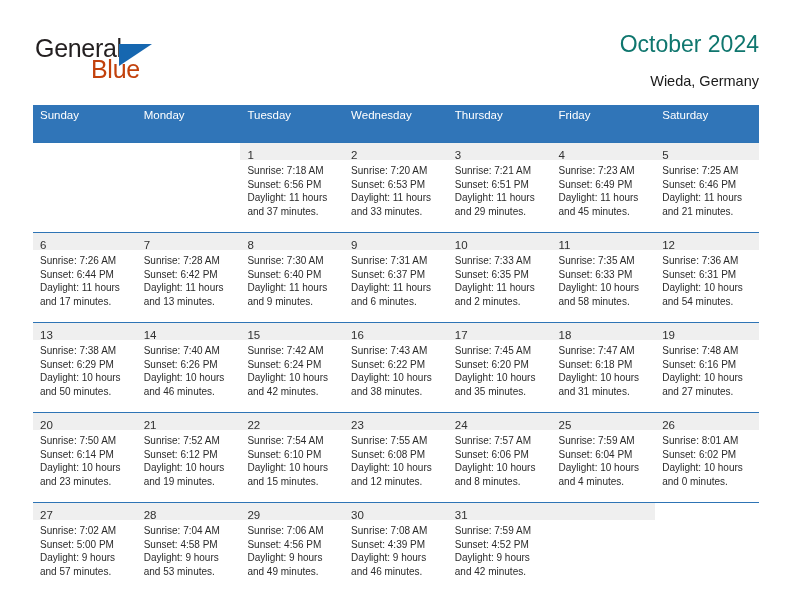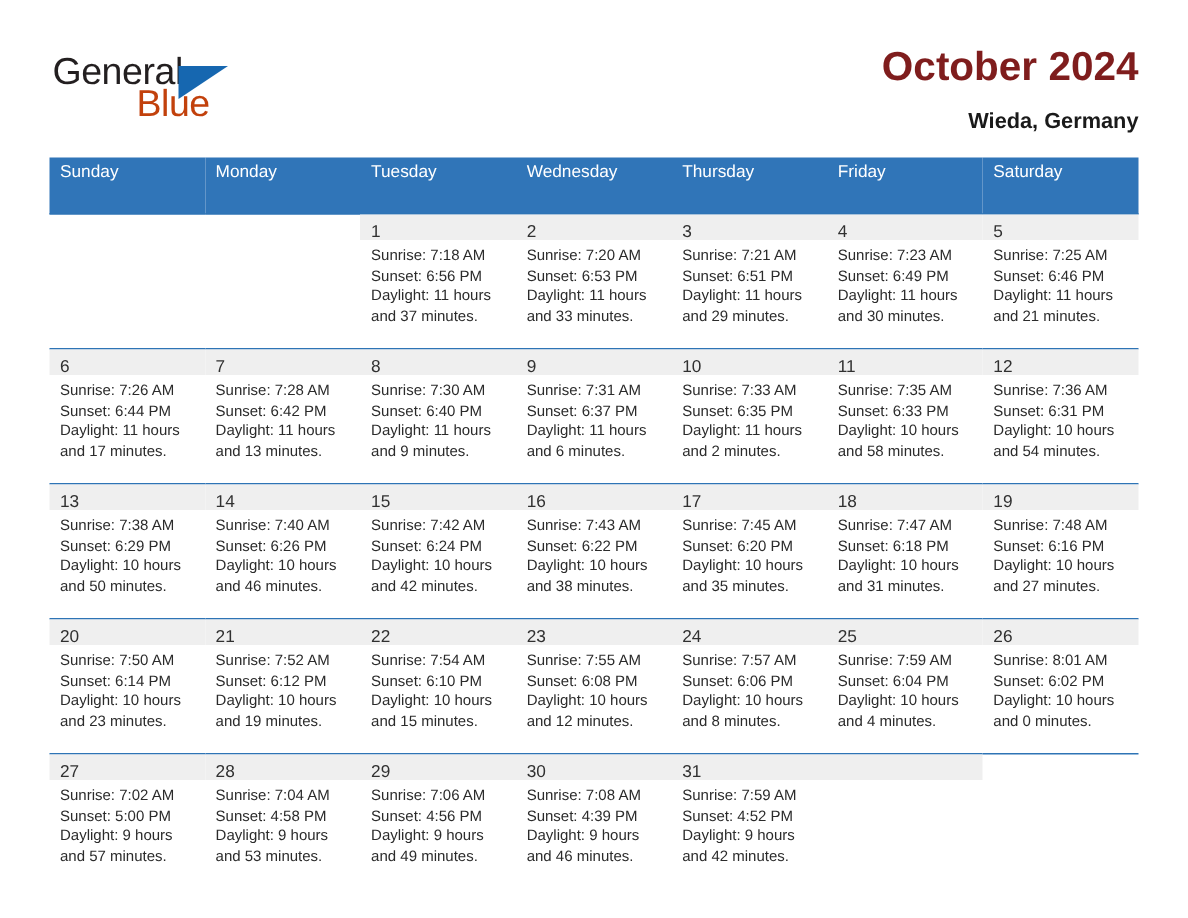--- a/index.html
+++ b/index.html
@@ -63,34 +63,33 @@
     border-bottom: 22px solid transparent;
   }
 
   .title-block {
     position: absolute;
     right: 0;
     top: 0;
     text-align: right;
   }
   .cal-title {
-    font-size: 27px;
-    color: #7f1d1d;
+    font-size: 23px;
+    color: #0f766e;
     line-height: 33px;
     white-space: nowrap;
-    font-weight: bold;
+    font-weight: normal;
     margin: 0;
   }
   .cal-subtitle {
     font-size: 14.5px;
     color: #1a1a1a;
     line-height: 20px;
     margin-top: 10px;
     white-space: nowrap;
-    font-weight: bold;
   }
 
   
   .calendar {
     position: absolute;
     left: 33px;
     top: 105px;
     width: 726px;
     border-collapse: collapse;
     table-layout: fixed;
@@ -224,21 +223,21 @@
               </div>
             </div>
           </td>
           <td>
             <div class="daycell">
               <div class="daynum-band"><span class="daynum">4</span></div>
               <div class="details">
                 <div>Sunrise: 7:23 AM</div>
                 <div>Sunset: 6:49 PM</div>
                 <div>Daylight: 11 hours</div>
-                <div>and 30 minutes.</div>
+                <div>and 45 minutes.</div>
               </div>
             </div>
           </td>
           <td>
             <div class="daycell">
               <div class="daynum-band"><span class="daynum">5</span></div>
               <div class="details">
                 <div>Sunrise: 7:25 AM</div>
                 <div>Sunset: 6:46 PM</div>
                 <div>Daylight: 11 hours</div>

